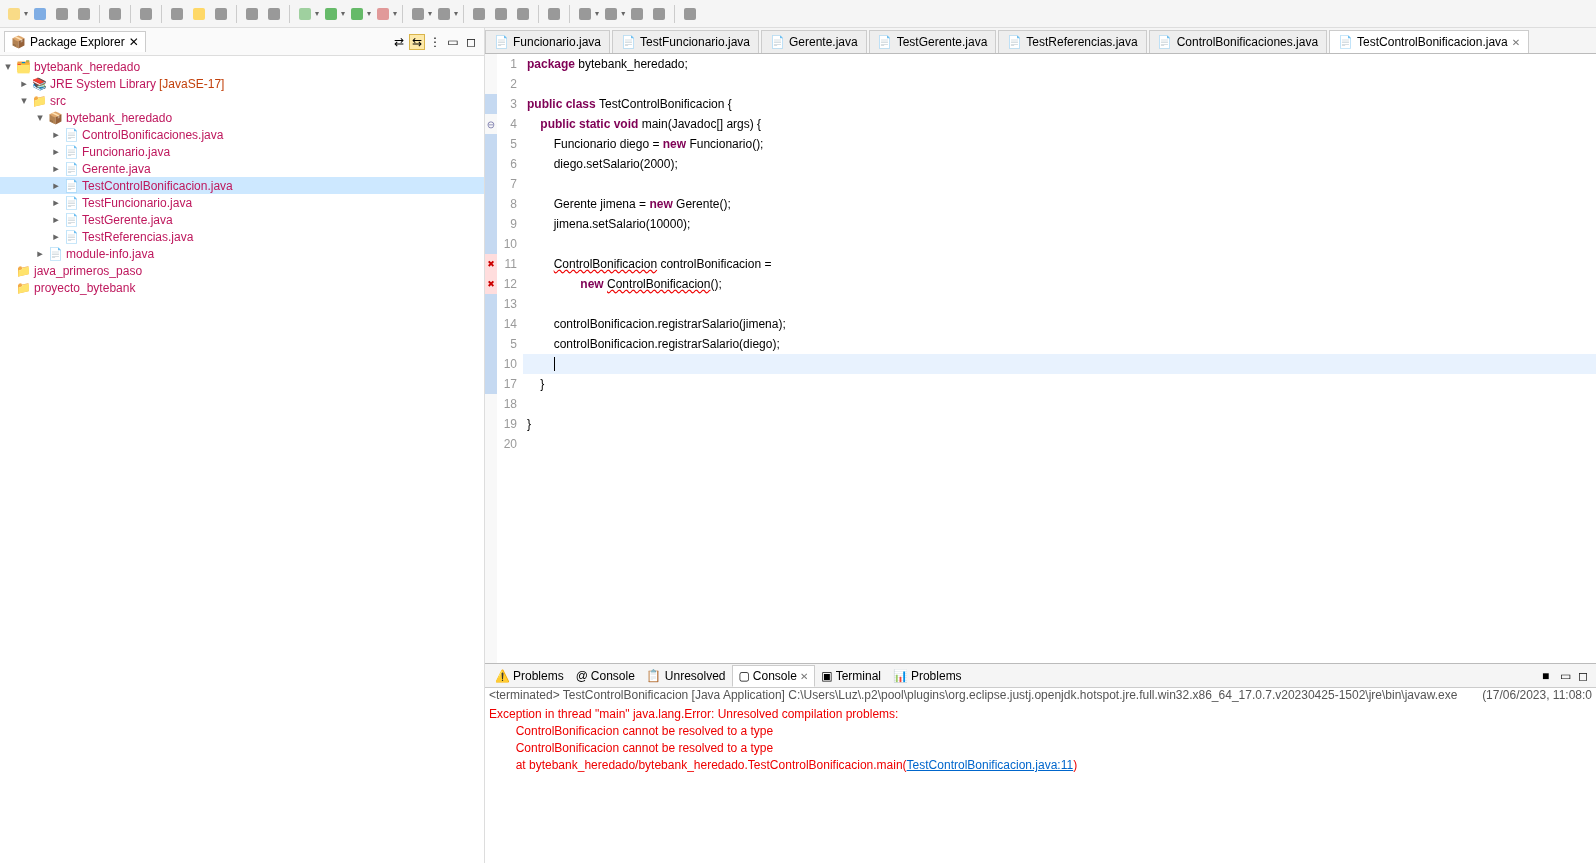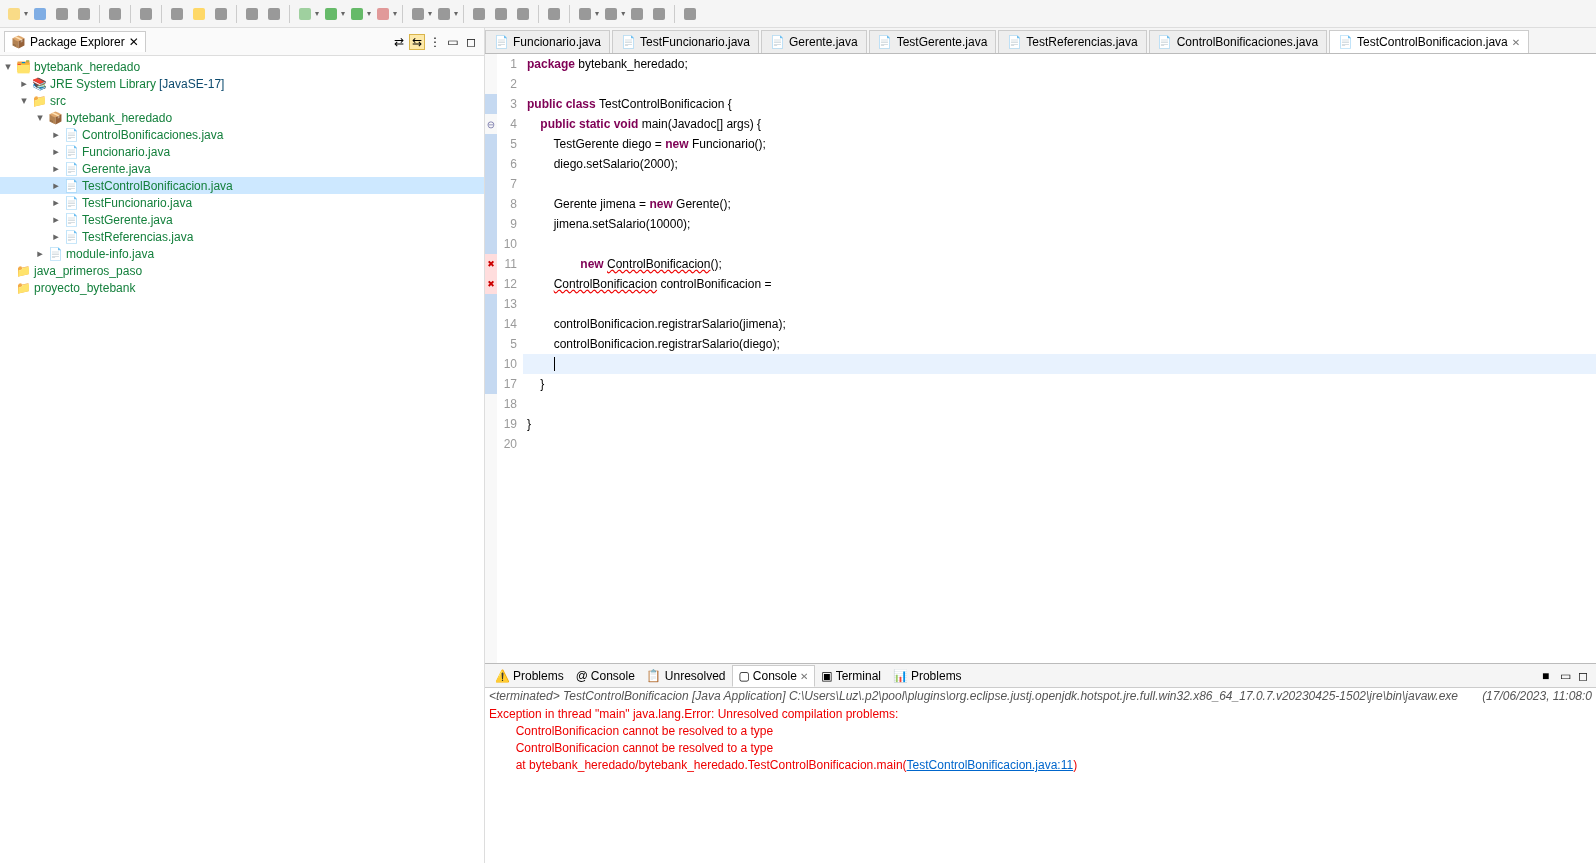--- a/index.html
+++ b/index.html
@@ -13,22 +13,22 @@
 .left { width:485px; border-right:1px solid #ddd; display:flex; flex-direction:column; }
 .left-hdr { height:28px; display:flex; align-items:center; padding:0 4px; border-bottom:1px solid #ddd; background:#fafafa; }
 .left-hdr .ttl { display:flex; align-items:center; gap:4px; padding:3px 6px; background:#fff; border:1px solid #ccc; border-bottom:none; }
 .left-hdr .sp { flex:1; }
 .hdricon { width:16px; height:16px; cursor:pointer; display:flex; align-items:center; justify-content:center; margin:0 1px; }
 .tree { flex:1; overflow:auto; padding:2px 0; }
 .tn { display:flex; align-items:center; height:17px; padding-right:4px; cursor:pointer; white-space:nowrap; }
 .tn.sel { background:#cde8ff; }
 .tw { width:16px; text-align:center; color:#666; font-size:11px; }
 .ti { width:16px; height:16px; display:flex; align-items:center; justify-content:center; margin-right:2px; }
-.tl { color:#15803d; }
-.tla { color:#0c4a6e; margin-left:3px; }
+.tl { color:#be185d; }
+.tla { color:#c2410c; margin-left:3px; }
 .right { flex:1; display:flex; flex-direction:column; }
 .tabs { height:26px; display:flex; align-items:flex-end; background:#f5f5f5; border-bottom:1px solid #bbb; overflow:hidden; }
 .tab { display:flex; align-items:center; gap:4px; padding:4px 8px; background:#eee; border:1px solid #ccc; border-bottom:none; margin-right:2px; cursor:pointer; font-size:11px; white-space:nowrap; }
 .tab.active { background:#fff; }
 .tab .x { color:#777; font-size:10px; }
 .editor { flex:1; display:flex; overflow:hidden; background:#fff; font-family:Consolas,'Courier New',monospace; font-size:15px; }
 .marks { width:12px; background:#f8f8f8; }
 .mark { height:20px; display:flex; align-items:center; justify-content:center; }
 .mark.err { background:#fdd; }
 .mark.err::after { content:'✖'; color:#c00; font-size:9px; }
@@ -41,21 +41,21 @@
 .cl.cur { background:#e8f2fe; }
 .kw { color:#7f0055; font-weight:bold; }
 .er { color:#000; text-decoration:underline wavy #e00; }
 .caret { border-left:1px solid #000; animation:blink 1s step-end infinite; }
 @keyframes blink { 50% { border-color:transparent; } }
 .bottom { height:200px; border-top:1px solid #bbb; display:flex; flex-direction:column; }
 .btabs { height:24px; display:flex; align-items:center; background:#f5f5f5; border-bottom:1px solid #ccc; padding:0 4px; }
 .btab { display:flex; align-items:center; gap:3px; padding:3px 6px; cursor:pointer; font-size:11px; }
 .btab.active { background:#fff; border:1px solid #ccc; border-bottom:1px solid #fff; margin-bottom:-1px; }
 .btab .bx { color:#777; font-size:10px; }
-.bstatus { height:16px; padding:0 4px; font-size:11px; color:#555; display:flex; align-items:center; overflow:hidden; white-space:nowrap;font-style:italic; }
+.bstatus { height:16px; padding:0 4px; font-size:11px; color:#555; display:flex; align-items:flex-start; overflow:hidden; white-space:nowrap; }
 .bstatus .ts { margin-left:auto; }
 .console { flex:1; overflow:auto; font-family:Consolas,'Courier New',monospace; font-size:13px; padding:2px 4px; }
 .console .eline { color:#e00; white-space:pre; line-height:17px; }
 .console .lnk { color:#0066cc; text-decoration:underline; cursor:pointer; }
 .bctl { width:14px; height:14px; margin-left:4px; cursor:pointer; }
 </style>
 </head>
 <body>
 
 <div class="toolbar" id="tbrow">
@@ -379,28 +379,28 @@
           <div class="gl">17</div>
           <div class="gl">18</div>
           <div class="gl">19</div>
           <div class="gl">20</div>
         </div>
       <div class="code">
         <div class="cl"><span class="kw">package</span><span> bytebank_heredado;</span></div>
         <div class="cl"></div>
         <div class="cl"><span class="kw">public class </span><span>TestControlBonificacion {</span></div>
         <div class="cl"><span class="kw">    public static void </span><span>main(Javadoc[] args) {</span></div>
-        <div class="cl"><span>        TestGerente diego = </span><span class="kw">new</span><span> Funcionario();</span></div>
+        <div class="cl"><span>        Funcionario diego = </span><span class="kw">new</span><span> Funcionario();</span></div>
         <div class="cl"><span>        diego.setSalario(2000);</span></div>
         <div class="cl"></div>
         <div class="cl"><span>        Gerente jimena = </span><span class="kw">new</span><span> Gerente();</span></div>
         <div class="cl"><span>        jimena.setSalario(10000);</span></div>
         <div class="cl"></div>
+        <div class="cl"><span>        </span><span class="er">ControlBonificacion</span><span> controlBonificacion =</span></div>
         <div class="cl"><span>                </span><span class="kw">new</span><span> </span><span class="er">ControlBonificacion</span><span>();</span></div>
-        <div class="cl"><span>        </span><span class="er">ControlBonificacion</span><span> controlBonificacion =</span></div>
         <div class="cl"></div>
         <div class="cl"><span>        controlBonificacion.registrarSalario(jimena);</span></div>
         <div class="cl"><span>        controlBonificacion.registrarSalario(diego);</span></div>
         <div class="cl cur"><span>        </span><span class="caret"></span></div>
         <div class="cl"><span>    }</span></div>
         <div class="cl"></div>
         <div class="cl"><span>}</span></div>
         <div class="cl"></div>
       </div>
     </div>

